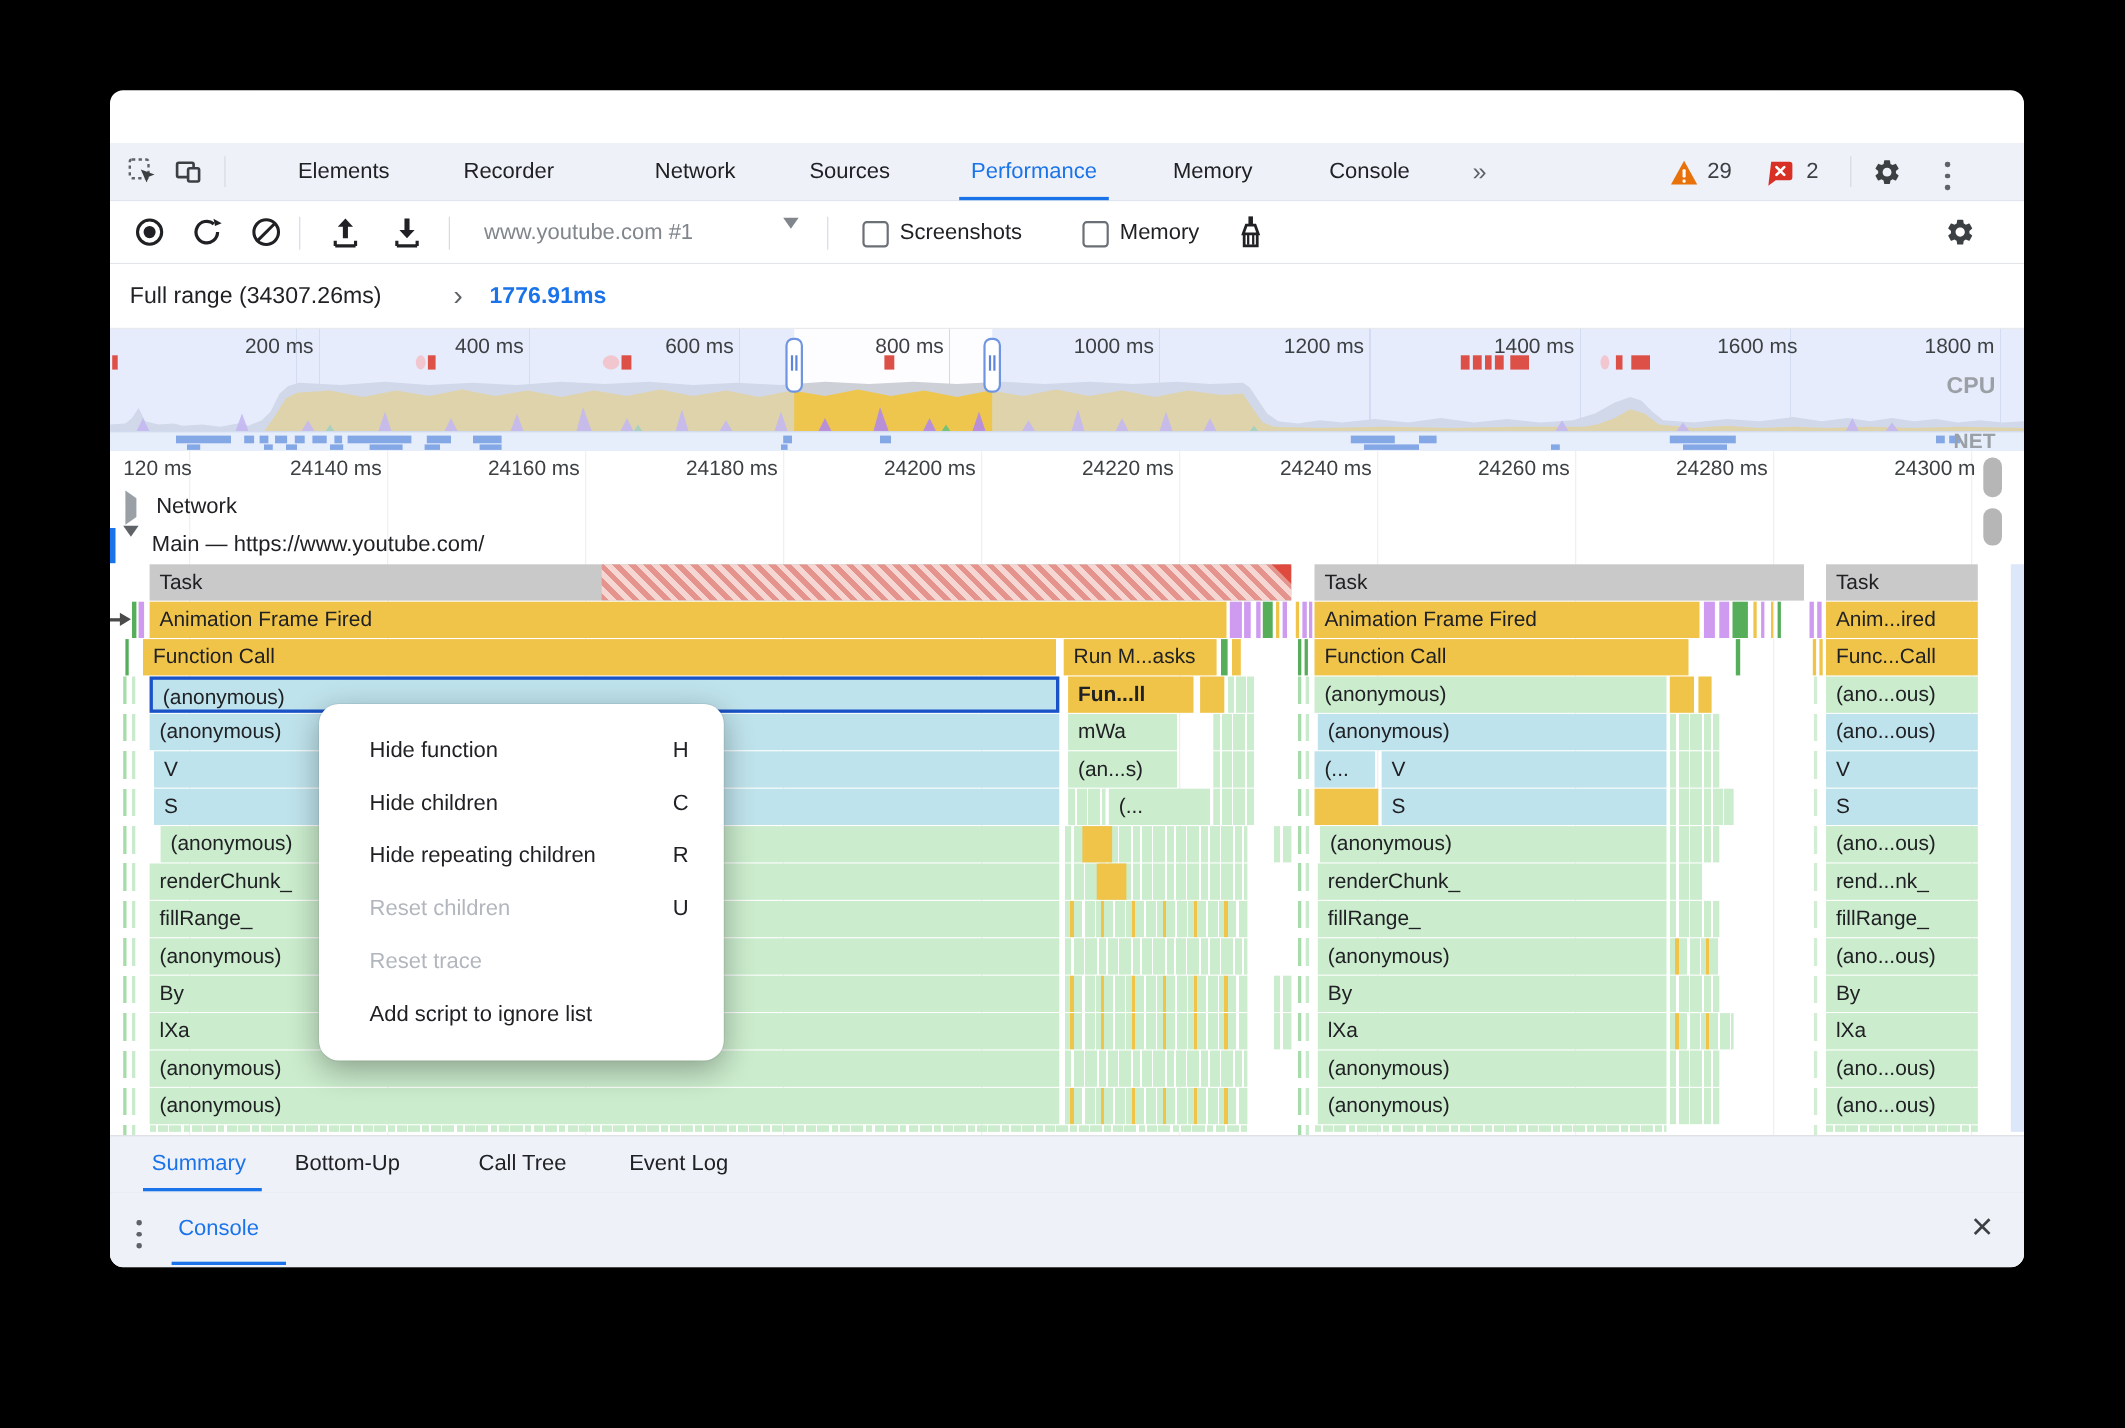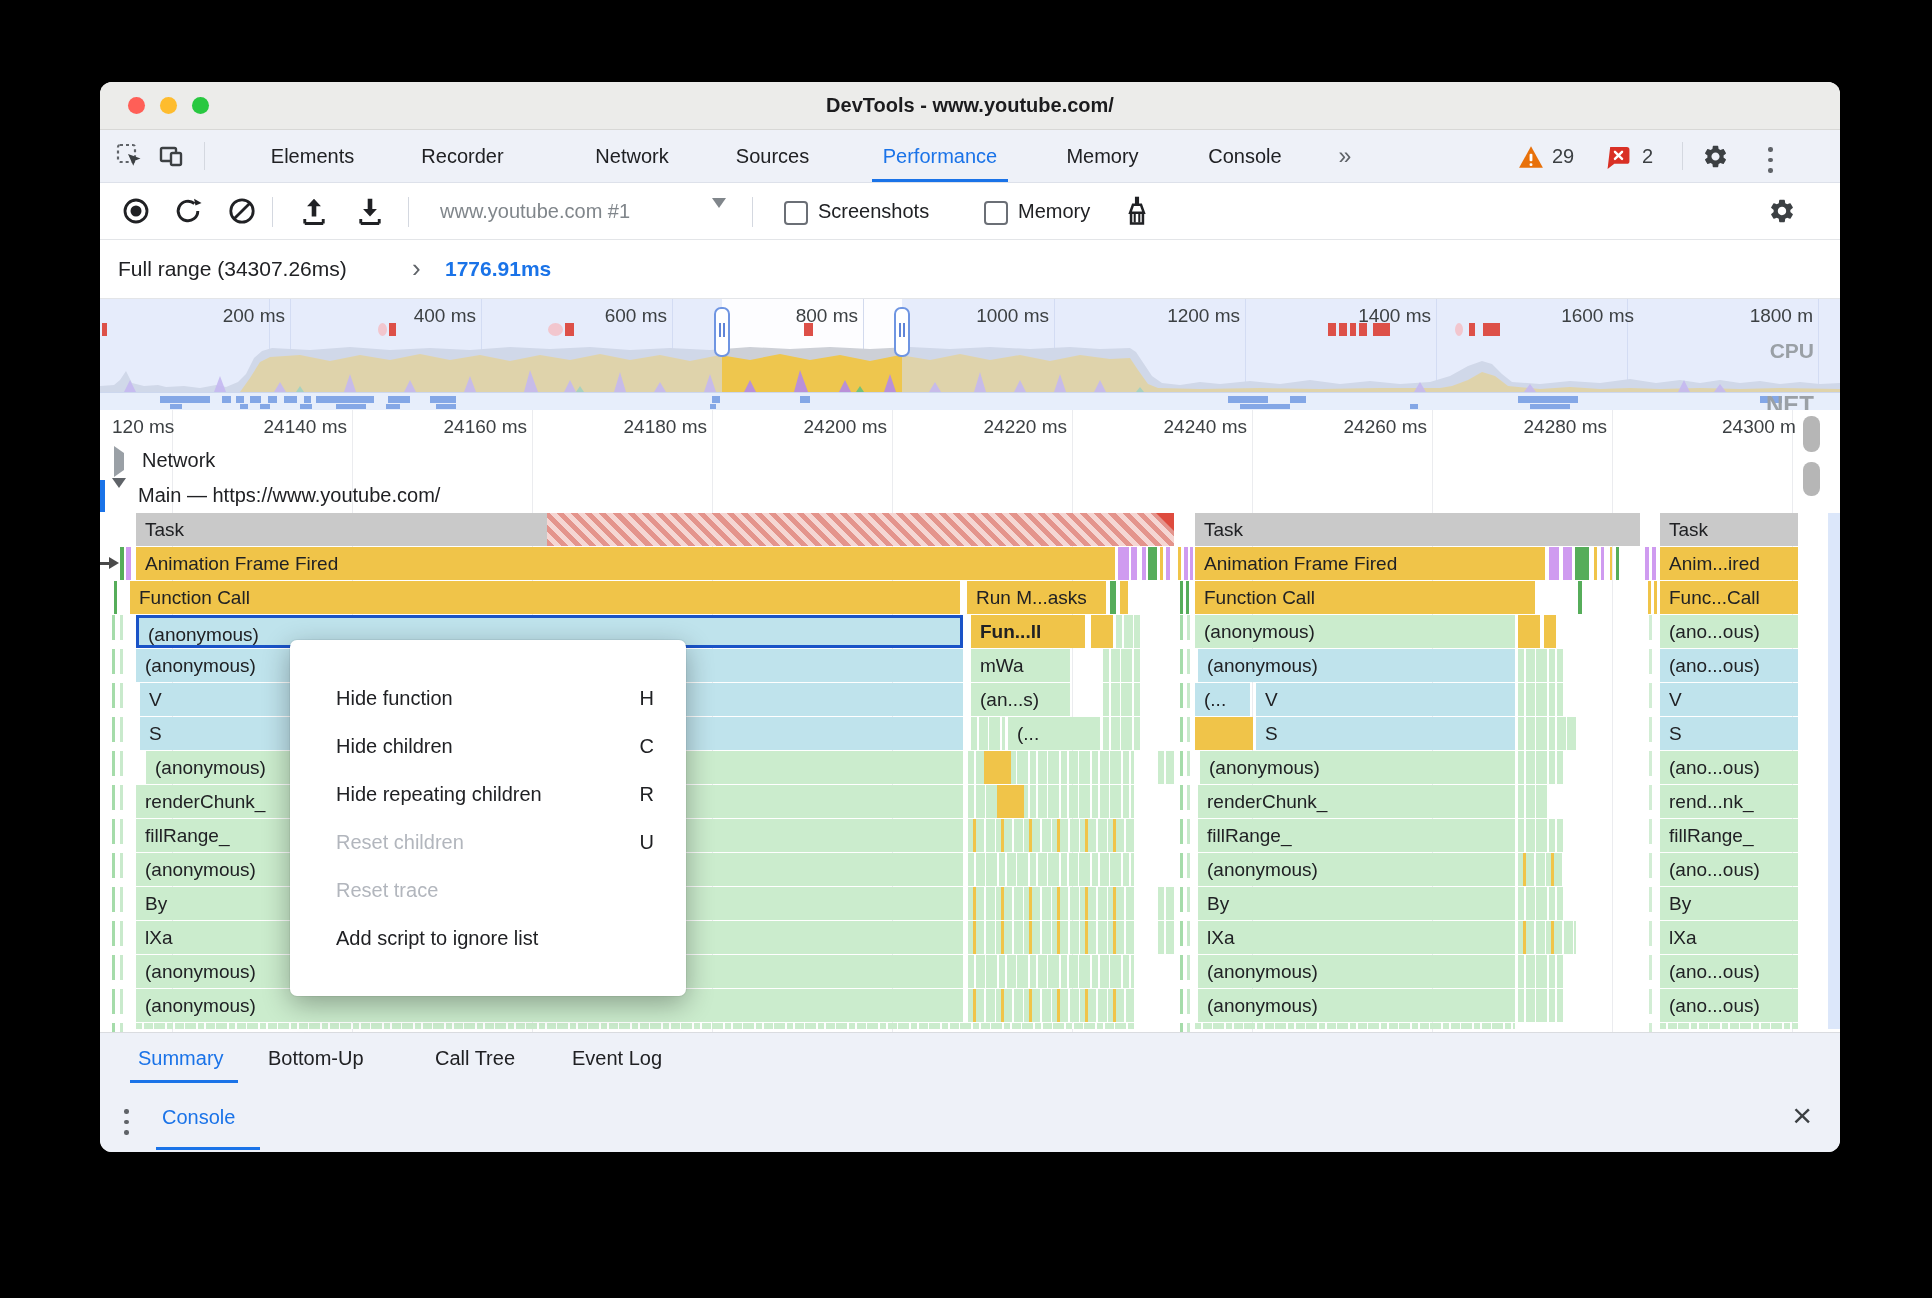--- a/index.html
+++ b/index.html
@@ -47,46 +47,40 @@
   .pb{background:#cf9bf0;padding:0;}
   .gb{background:#56ad5a;padding:0;}
   .yb{background:#f0c449;padding:0;}
   .sel{border:3px solid #1a53c7;}
   .frag{background:repeating-linear-gradient(90deg,#cbeccd 0 6px,#fff 6px 8px,#cbeccd 8px 17px,#fff 17px 18px,#cbeccd 18px 29px,#fff 29px 31px);padding:0;}
   .frag2{background:repeating-linear-gradient(90deg,#cbeccd 0 5px,#f0c449 5px 8px,#cbeccd 8px 16px,#fff 16px 18px,#cbeccd 18px 27px,#fff 27px 28px);padding:0;}
   .gutter{position:absolute;width:3px;background:repeating-linear-gradient(180deg,#a5dcaa 0 25px,rgba(0,0,0,0) 25px 34px);}
   .stripes{position:absolute;top:0;height:33px;background:repeating-linear-gradient(45deg,#e4948c 0 5px,#f5d6d3 5px 10px);}
   .scrollthumb{position:absolute;width:17px;border-radius:8px;background:#b6b6b6;}
   
-  #ctxmenu{position:absolute;left:190px;top:558px;width:396px;background:#fff;border-radius:7px;box-shadow:0 8px 28px rgba(0,0,0,.32),0 0 0 1px rgba(0,0,0,.05);padding:34px 0;z-index:50;}
+  #ctxmenu{position:absolute;left:190px;top:558px;width:368px;background:#fff;border-radius:18px;box-shadow:0 8px 28px rgba(0,0,0,.32),0 0 0 1px rgba(0,0,0,.05);padding:18px 0;z-index:50;}
   .mi{position:relative;height:48px;line-height:48px;font-size:20px;color:#202124;padding-left:46px;}
   .mi .sc{position:absolute;right:32px;top:0;}
   .mi.disabled{color:#b2b6bd;}
   
   #bottombar{position:absolute;left:0;top:950px;width:100%;height:51px;background:#eef1f8;border-top:1px solid #dadce0;border-bottom:1px solid #dadce0;}
   .btab{position:absolute;top:0;height:50px;line-height:50px;font-size:20px;color:#202124;}
   .btab.active{color:#1a73e8;}
   
   #drawer{position:absolute;left:0;top:1002px;width:100%;height:68px;background:#eef1f8;}
   .underline{position:absolute;height:3px;background:#1a73e8;}
   .dot{width:4.5px;height:4.5px;border-radius:50%;background:#5f6368;margin:3px 0;}
   .tri-right{width:0;height:0;border-left:10px solid #5f6368;border-top:7px solid transparent;border-bottom:7px solid transparent;}
   .tri-down{width:0;height:0;border-top:10px solid #5f6368;border-left:7px solid transparent;border-right:7px solid transparent;}
 </style>
 </head>
 <body>
 
 <div id="window">
 
-  <div id="titlebar">
-    <div class="light" style="left:28px;background:#ff5f57;"></div>
-    <div class="light" style="left:60px;background:#febc2e;"></div>
-    <div class="light" style="left:92px;background:#28c840;"></div>
-    <div id="title">DevTools - www.youtube.com/</div>
-  </div>
 
   <div id="tabbar">
     <span class="abs" style="left:16px;top:13px;">
       <svg width="27" height="27" viewBox="0 0 27 27">
           <rect x="2" y="2" width="17" height="17" rx="2" fill="none" stroke="#5f6368" stroke-width="2.2" stroke-dasharray="3 3"></rect>
           <path d="M12 11 L24.5 15.6 L19.3 17.6 L17.3 22.8 Z" fill="#3c4043"></path>
         </svg>
     </span>
     <span class="abs" style="left:58px;top:13px;">
       <svg width="27" height="27" viewBox="0 0 27 27">
@@ -262,21 +256,21 @@
       <div class="netbar" style="left:140px;top:11px;width:8px;height:5px;"></div>
       <div class="netbar" style="left:160px;top:11px;width:10px;height:5px;"></div>
       <div class="netbar" style="left:200px;top:11px;width:12px;height:5px;"></div>
       <div class="netbar" style="left:236px;top:11px;width:30px;height:5px;"></div>
       <div class="netbar" style="left:286px;top:11px;width:14px;height:5px;"></div>
       <div class="netbar" style="left:336px;top:11px;width:20px;height:5px;"></div>
       <div class="netbar" style="left:610px;top:11px;width:6px;height:5px;"></div>
       <div class="netbar" style="left:1140px;top:11px;width:50px;height:5px;"></div>
       <div class="netbar" style="left:1310px;top:11px;width:8px;height:5px;"></div>
       <div class="netbar" style="left:1430px;top:11px;width:40px;height:5px;"></div>
-      <span class="sideLabel" style="right:26px;top:-2px;font-size:24px;">NET</span>
+      <span class="sideLabel" style="right:26px;top:-2px;font-size:19px;">NET</span>
     </div>
   </div>
 
   <div id="flame">
 
     <span class="rtick" style="left:12px;">120 ms</span>
     <span class="rtick" style="right:1493px;">24140 ms</span>
     <span class="rtick" style="right:1313px;">24160 ms</span>
     <span class="rtick" style="right:1133px;">24180 ms</span>
     <span class="rtick" style="right:953px;text-align:center;">24200 ms</span>

